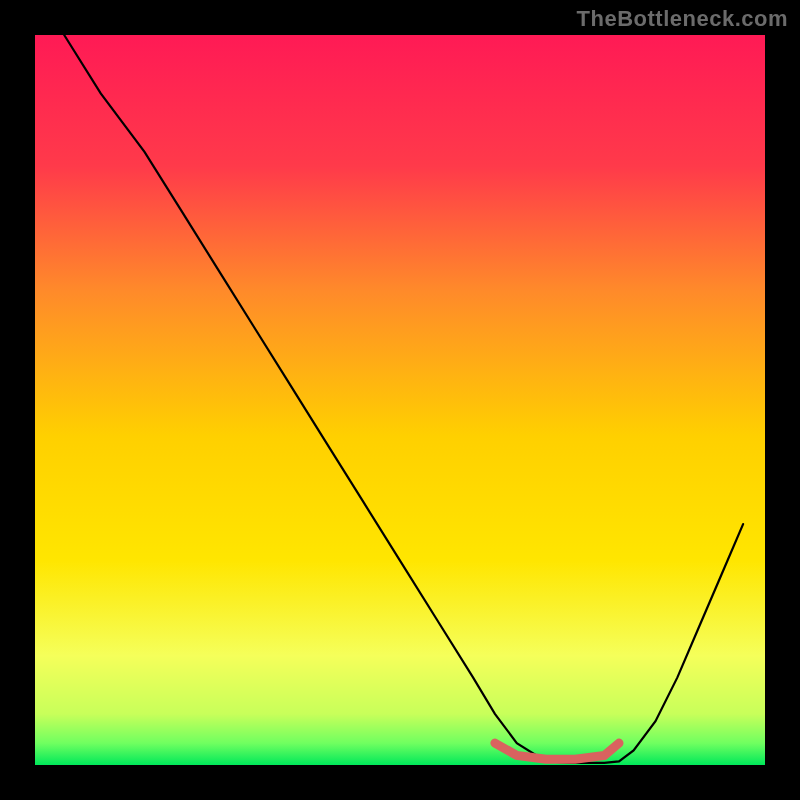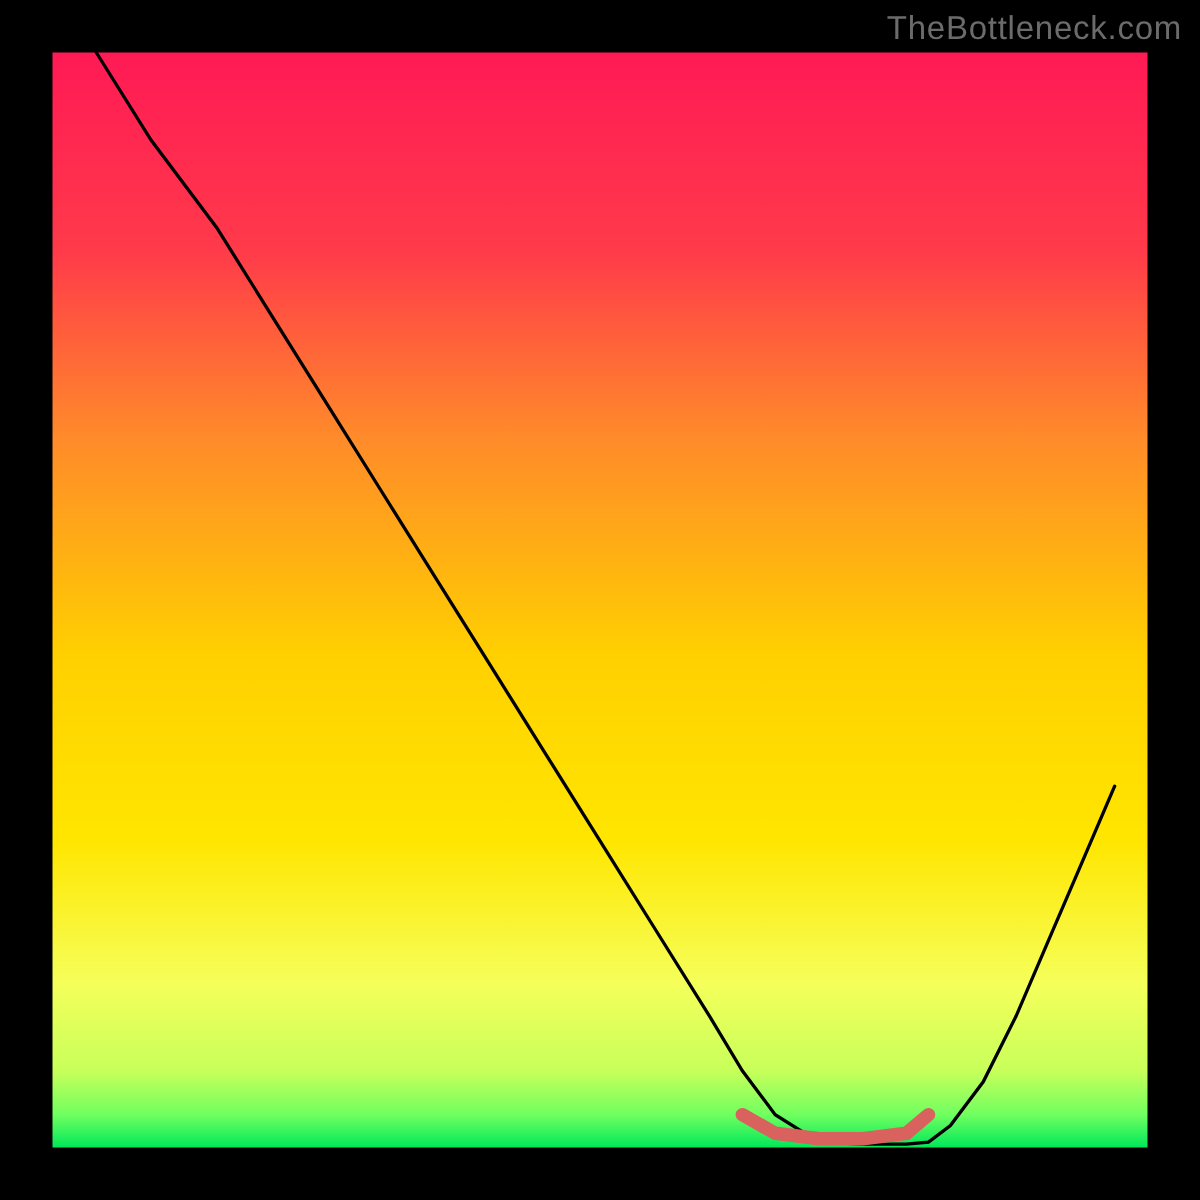--- a/index.html
+++ b/index.html
@@ -10,21 +10,21 @@
     height: 800px;
     position: relative;
     font-family: Arial, Helvetica, sans-serif;
   }
   .watermark {
     position: absolute;
     top: 6px;
     right: 12px;
     color: #6b6b6b;
     font-size: 22px;
-    font-weight: 400;
+    font-weight: 700;
     letter-spacing: 0.5px;
   }
   svg {
     display: block;
   }
 </style>
 </head>
 <body>
 
 <svg width="800" height="800" viewBox="0 0 800 800">

